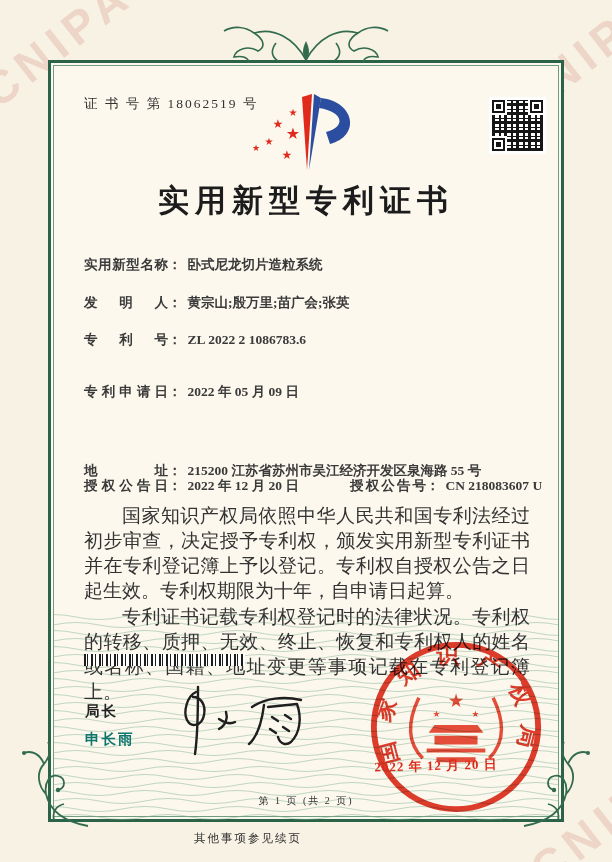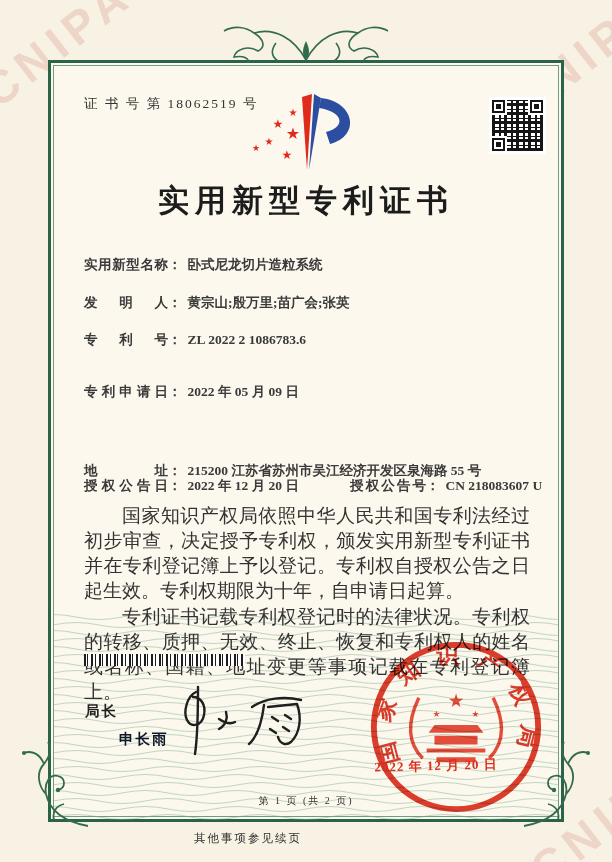--- a/index.html
+++ b/index.html
@@ -41,21 +41,21 @@
   .body-text p{margin:0 0 1px 0;text-indent:2em;}
   
   .barcode{position:absolute;left:84px;top:654px;width:161px;height:12px;
     background:repeating-linear-gradient(90deg,#1c1c1c 0 2px,#fefefe 2px 3px,#1c1c1c 3px 4px,#fefefe 4px 7px,#1c1c1c 7px 9px,#fefefe 9px 11px,#1c1c1c 11px 12px,#fefefe 12px 15px);}
   
   .waves{position:absolute;left:53px;top:612px;pointer-events:none;}
   
   .director-title{position:absolute;left:85px;top:702px;font-size:14.5px;font-weight:bold;
       font-family:"Liberation Sans","DejaVu Sans",sans-serif;color:#222;letter-spacing:2px;}
   .director-name{position:absolute;left:85px;top:730px;font-size:14.5px;font-weight:bold;
-      font-family:"Liberation Sans","DejaVu Sans",sans-serif;color:#0f172a;letter-spacing:2px;margin-left:34px;}
+      font-family:"Liberation Sans","DejaVu Sans",sans-serif;color:#0f766e;letter-spacing:2px;}
   .signature{position:absolute;left:168px;top:684px;width:150px;height:74px;}
   
   .seal{position:absolute;left:368px;top:639px;width:176px;height:176px;opacity:.92;mix-blend-mode:multiply;}
   .seal-date{position:absolute;left:366px;top:757px;width:140px;text-align:center;color:#dd2c1b;
              font-size:13px;font-weight:bold;letter-spacing:1px;transform:rotate(-1.5deg);z-index:5;}
   
   .footer-page{position:absolute;left:48px;width:516px;top:794px;text-align:center;font-size:10px;
                color:#333;letter-spacing:2px;}
   .continuation{position:absolute;left:0;width:496px;top:831px;text-align:center;font-size:11.5px;
                 color:#333;letter-spacing:2px;}

